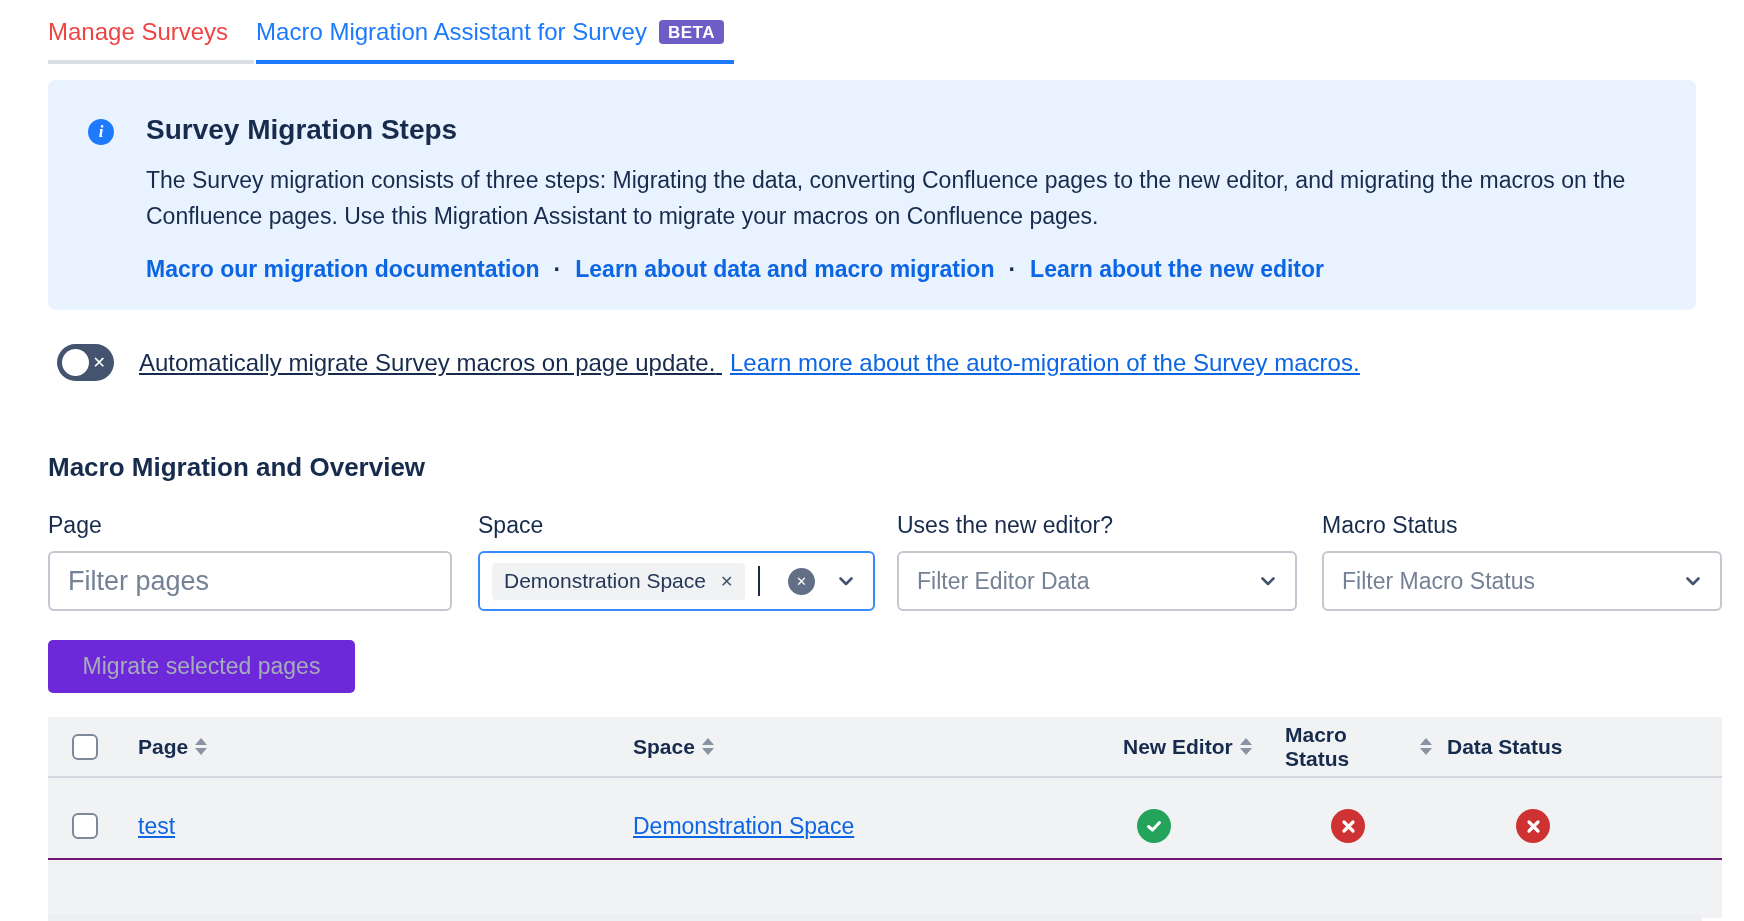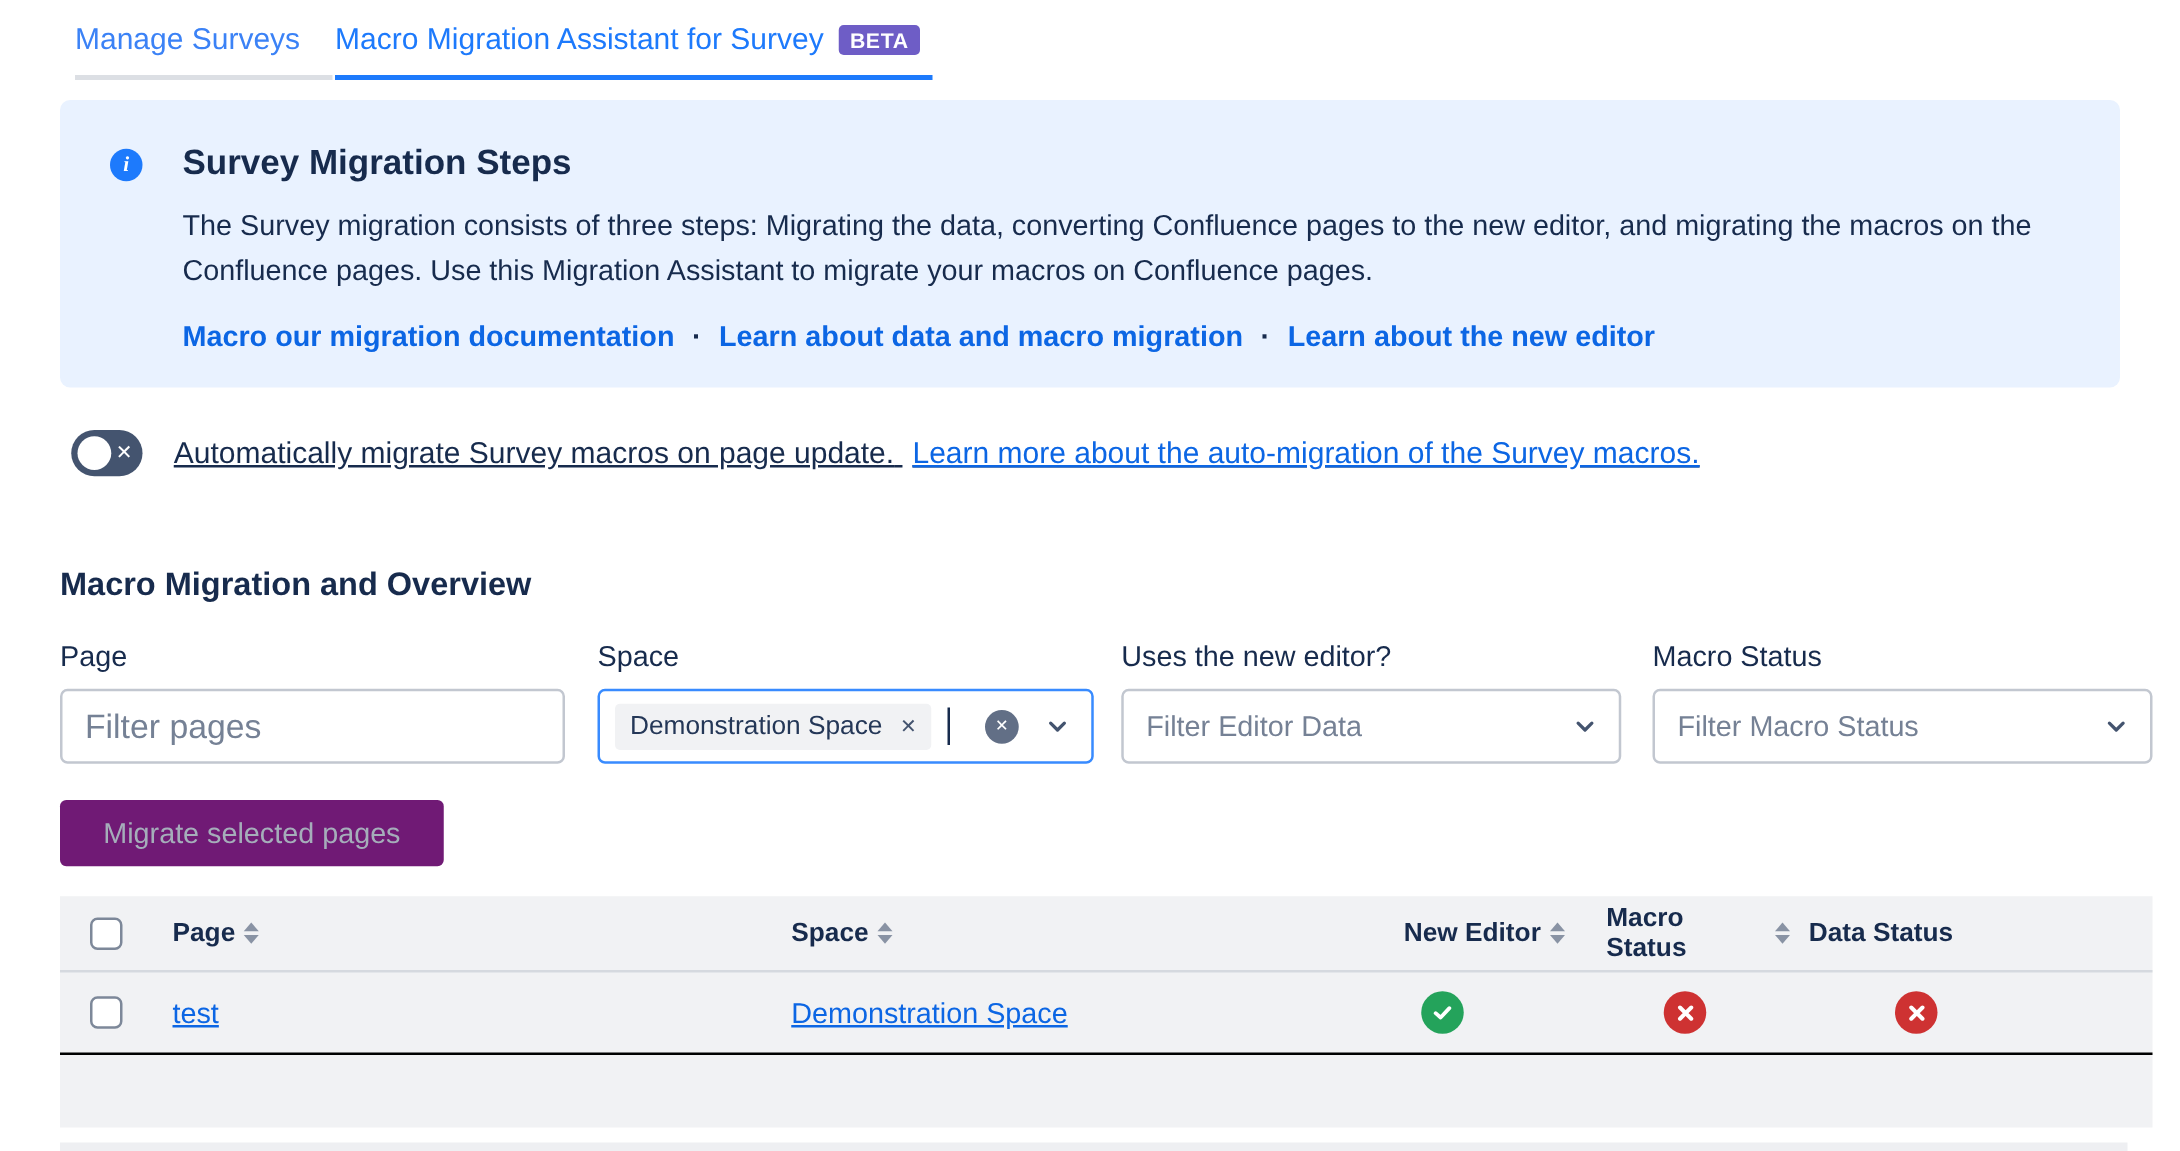--- a/index.html
+++ b/index.html
@@ -8,21 +8,21 @@
     font-family: "Liberation Sans", "DejaVu Sans", sans-serif;
     color: #172B4D;
     width: 1744px; height: 921px;
     position: relative; overflow: hidden;
   }
   .page { position: absolute; inset: 0; }
 
   
   .tabbar { position: absolute; left: 48px; top: 18px; display: flex; align-items: flex-end; }
   .tab { font-size: 24px; padding-bottom: 14px; border-bottom: 4px solid transparent; cursor: pointer; display: flex; align-items: center; }
-  .tab.inactive { color: #3b82f6; border-bottom-color: #DCDFE4; padding-right: 26px; margin-left: 12px; }
+  .tab.inactive { color: #ef4444; border-bottom-color: #DCDFE4; padding-right: 26px; }
   .tab.active  { color: #1D7AFC; border-bottom-color: #1D7AFC; padding-right: 10px; margin-left: 2px; }
   .beta-badge { background: #6E5DC6; color: #fff; font-size: 17px; font-weight: 700; letter-spacing: .5px;
     border-radius: 4px; padding: 4px 9px 3px; margin-left: 12px; line-height: 1; }
 
   
   .info-panel { position: absolute; left: 48px; top: 80px; width: 1648px; height: 230px;
     background: #E9F2FF; border-radius: 8px; padding: 34px 40px 0 40px; display: flex; }
   .info-icon { width: 26px; height: 26px; border-radius: 50%; background: #1D7AFC; color: #fff;
     font-size: 17px; font-weight: 700; display: flex; align-items: center; justify-content: center;
     flex: 0 0 auto; margin-top: 5px; font-family: "Liberation Serif", serif; font-style: italic; }
@@ -64,28 +64,28 @@
   .chip-x { margin-left: 14px; font-size: 16px; font-weight: 700; color: #44546F; cursor: pointer; }
   .cursor-bar { width: 2px; height: 30px; background: #172B4D; margin-left: 13px; }
   .select-right { margin-left: auto; display: flex; align-items: center; padding-right: 18px; }
   .clear-circle { width: 27px; height: 27px; border-radius: 50%; background: #626F86; color: #fff;
     display: flex; align-items: center; justify-content: center; font-size: 13px; font-weight: 700; cursor: pointer; }
   .chev { width: 18px; height: 18px; margin-left: 22px; cursor: pointer; }
   .chev svg { display: block; }
 
   
   .migrate-btn { position: absolute; left: 48px; top: 640px; width: 307px; height: 53px;
-    background: #701a75; color: #A5ADBA; font-size: 23px; border: none; border-radius: 5px;
+    background: #6d28d9; color: #A5ADBA; font-size: 23px; border: none; border-radius: 5px;
     font-family: inherit; cursor: not-allowed; }
 
   
   .table { position: absolute; left: 48px; top: 717px; width: 1674px; background: #F1F2F4; }
   .tr { display: grid; grid-template-columns: 75px 495px 490px 162px 162px 1fr; align-items: center; }
   .tr.head { height: 61px; border-bottom: 2px solid #D5D9DF; }
-  .tr.row  { height: 66px; border-bottom: 2px solid #000000; }
+  .tr.row  { height: 66px; border-bottom: 2px solid #701a75; margin-top: 16px; }
   .tfoot { height: 58px; }
   .cell { padding-left: 15px; display: flex; align-items: center; }
   .cell.cb { padding-left: 24px; }
   .th { font-size: 21px; font-weight: 700; color: #172B4D; }
   .sort { display: inline-flex; flex-direction: column; margin-left: 7px; gap: 3px; cursor: pointer; }
   .sort .up   { width: 0; height: 0; border-left: 6px solid transparent; border-right: 6px solid transparent; border-bottom: 7px solid #8993A4; }
   .sort .down { width: 0; height: 0; border-left: 6px solid transparent; border-right: 6px solid transparent; border-top: 7px solid #8993A4; }
   .checkbox { width: 26px; height: 26px; border: 2px solid #7D8899; border-radius: 6px; background: #fff; cursor: pointer; }
   .cell-link { font-size: 23px; color: #0C66E4; text-decoration: underline; cursor: pointer; }
   .status-icon { width: 34px; height: 34px; border-radius: 50%; display: flex; align-items: center; justify-content: center; }

